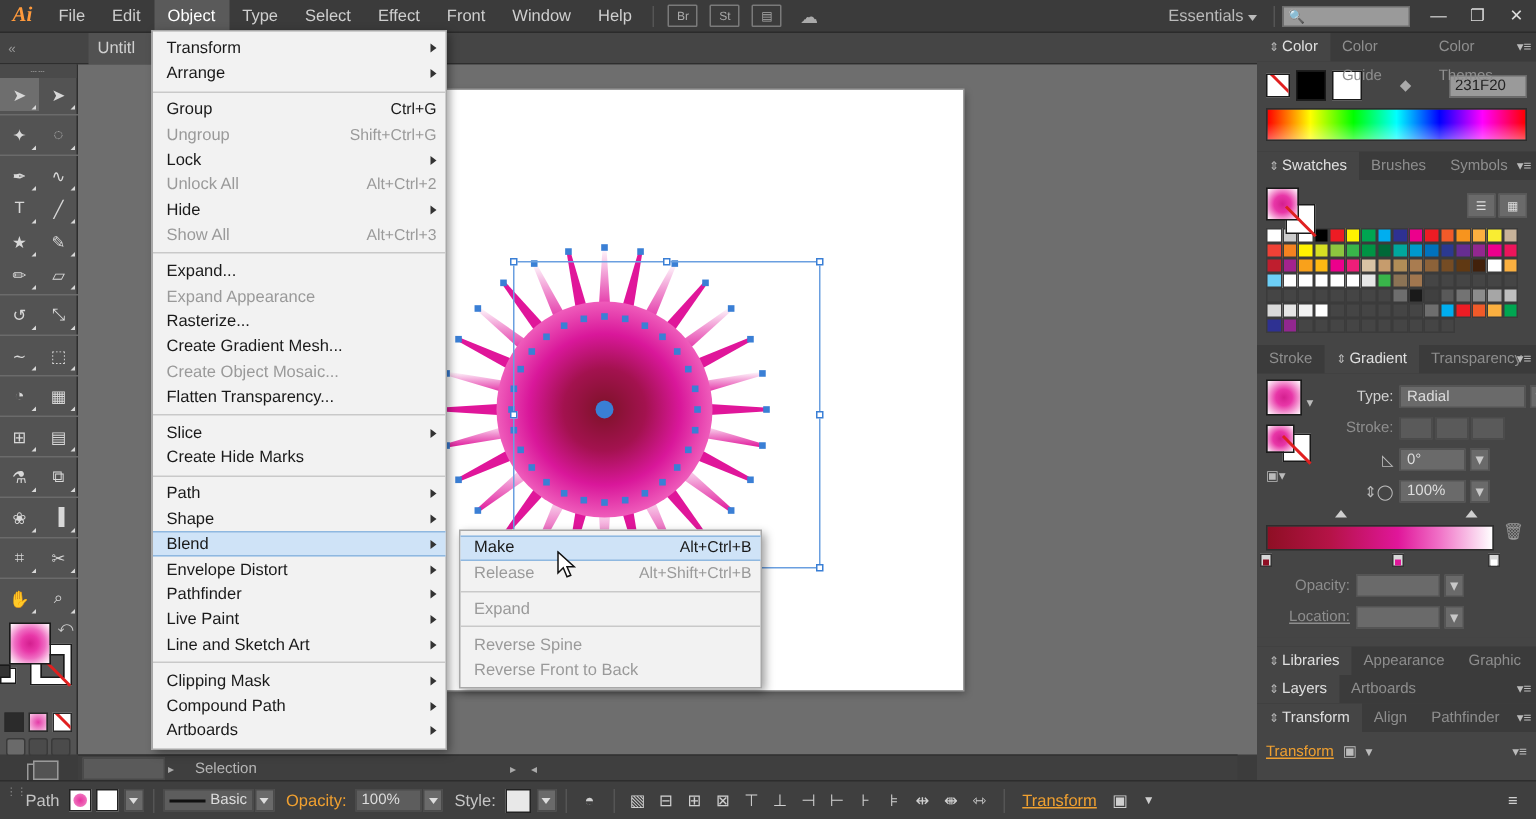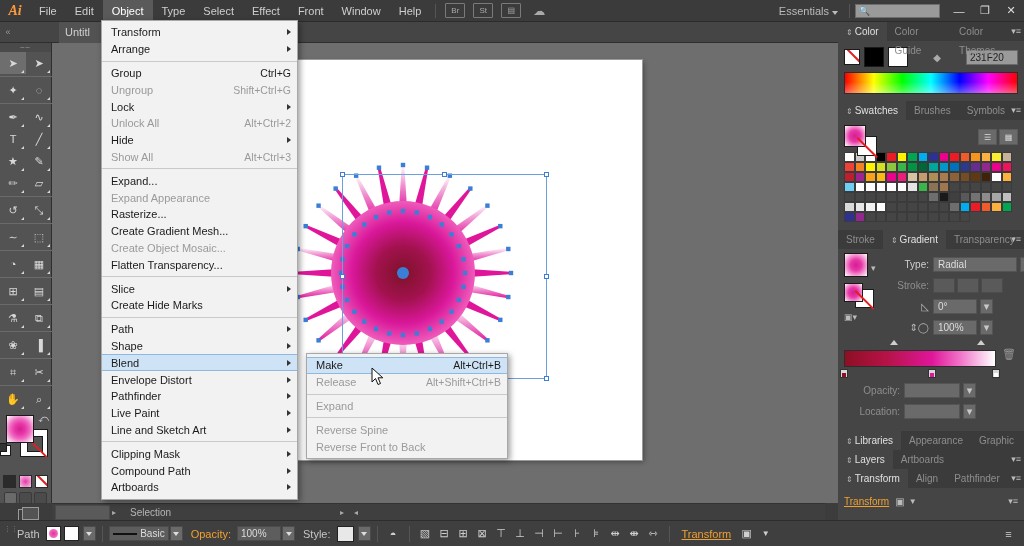--- a/index.html
+++ b/index.html
@@ -854,21 +854,21 @@
       </div>
 
       <div class="panelrow">
         <span class="prow-label" style="width:56px;">Opacity:</span>
         <div class="sel-input" style="width:56px;">
             <span></span>
           </div>
         <div class="sel-arrow">▾</div>
       </div>
       <div class="panelrow">
-        <span class="prow-label" style="width:56px;">Location:</span>
+        <span class="prow-label" style="width:56px;text-decoration:underline;">Location:</span>
         <div class="sel-input" style="width:56px;">
             <span></span>
           </div>
         <div class="sel-arrow">▾</div>
       </div>
     </div>
 
     <div class="layerbar" style="margin-top:6px;">
       <div id="lib-tabs" style="display:flex;">
           <div class="ptab on"><span class="sq">⇕</span><span>Libraries</span></div>

